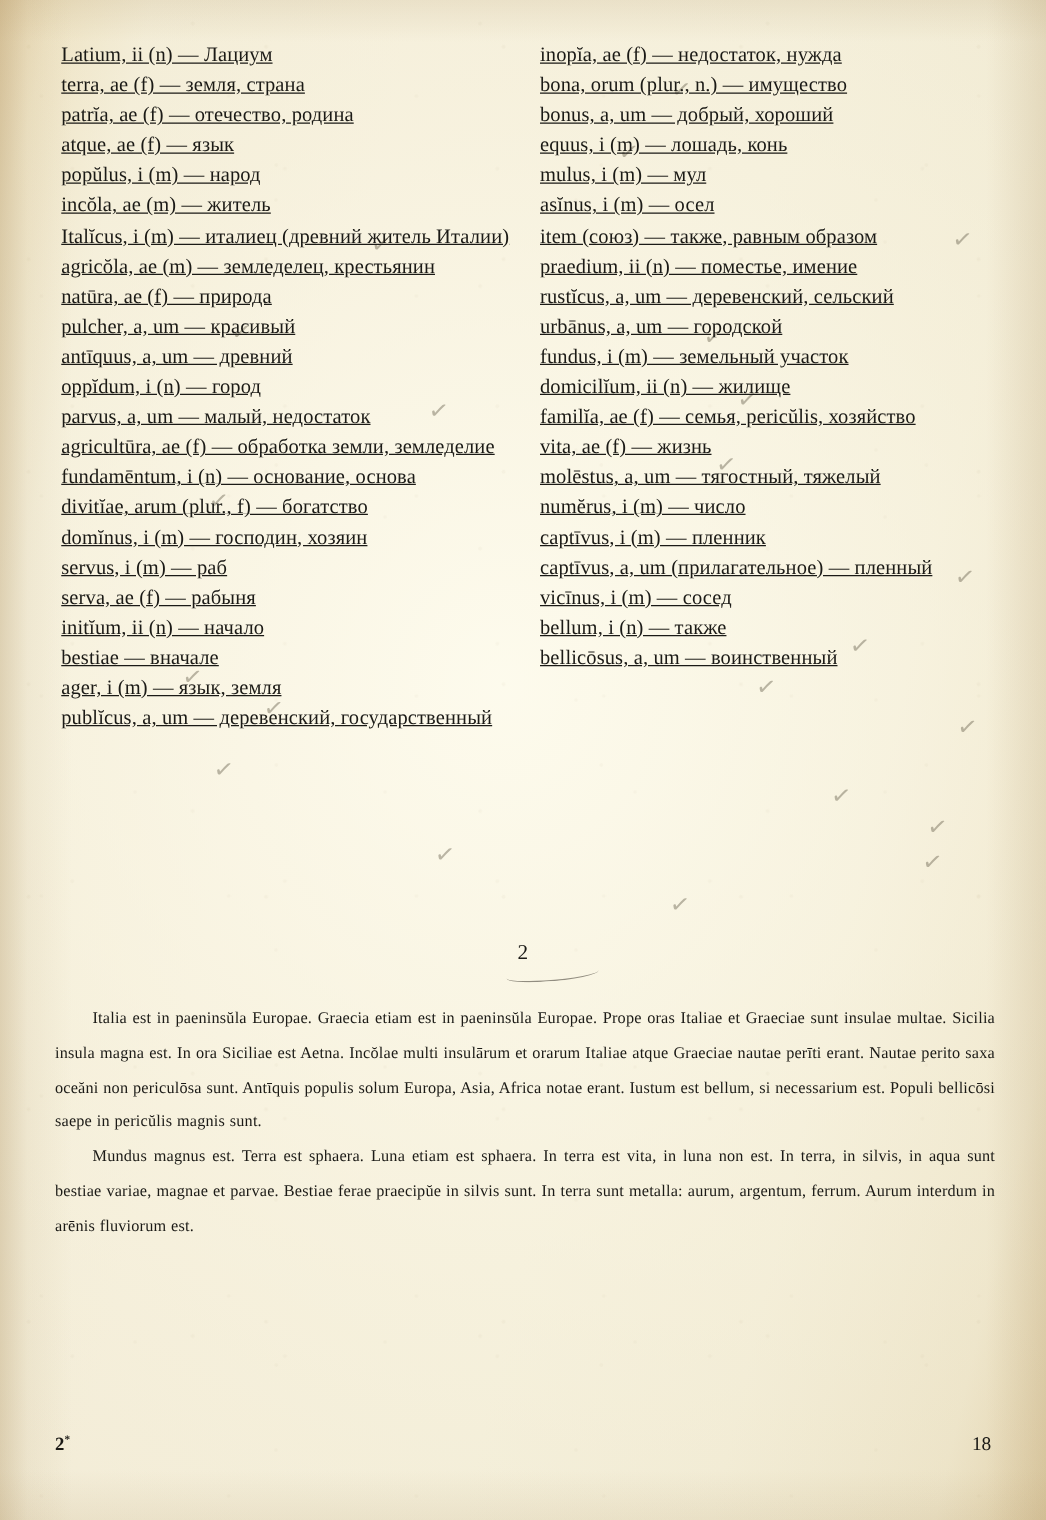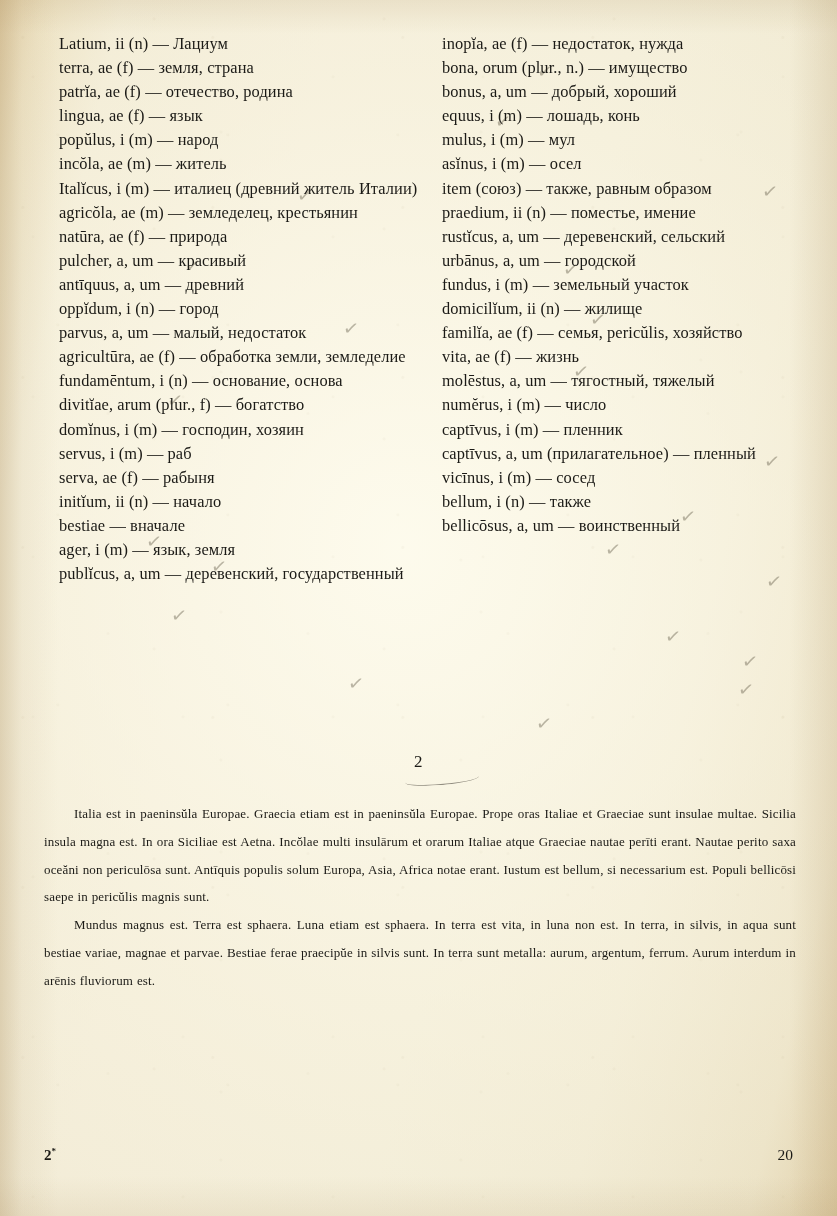--- a/index.html
+++ b/index.html
@@ -59,25 +59,26 @@
     background:
       linear-gradient(90deg, rgba(176,148,100,0.34) 0px, rgba(176,148,100,0.10) 22px, rgba(0,0,0,0) 58px),
       linear-gradient(270deg, rgba(176,148,100,0.22) 0px, rgba(0,0,0,0) 48px),
       linear-gradient(180deg, rgba(176,148,100,0.16) 0px, rgba(0,0,0,0) 34px),
       linear-gradient(0deg, rgba(176,148,100,0.13) 0px, rgba(0,0,0,0) 40px);
   }
 
   
   #glossary {
     position: absolute;
-    left: 59px;
+    left: 49px;
     top: 32px;
     width: 742px;
     display: flex;
     gap: 24px;
+    text-decoration: underline;
   }
   .gloss-col {
     width: 364px;
   }
   .entry {
     font-size: 16.4px;
     line-height: 24.1px;
     padding-left: 22px;
     text-indent: -22px;
     white-space: pre-wrap;
@@ -181,21 +182,21 @@
   <span class="tick" style="left:742px; top:650px;">✓</span>
   <span class="tick" style="left:738px; top:678px;">✓</span>
   <span class="tick" style="left:536px; top:712px;">✓</span>
 
   <div id="glossary">
 
     <div class="gloss-col">
       <p class="entry">Latium, ii (n) — Лациум</p>
       <p class="entry">terra, ae (f) — земля, страна</p>
       <p class="entry">patrĭa, ae (f) — отечество, родина</p>
-      <p class="entry">lingua, ae (f) — язык</p>
+      <p class="entry">atque, ae (f) — язык</p>
       <p class="entry">popŭlus, i (m) — народ</p>
       <p class="entry">incŏla, ae (m) — житель</p>
       <p class="entry">Italĭcus, i (m) — италиец (древний житель Италии)</p>
       <p class="entry">agricŏla, ae (m) — земледелец, крестьянин</p>
       <p class="entry">natūra, ae (f) — природа</p>
       <p class="entry">pulcher, a, um — красивый</p>
       <p class="entry">antīquus, a, um — древний</p>
       <p class="entry">oppĭdum, i (n) — город</p>
       <p class="entry">parvus, a, um — малый, недостаток</p>
       <p class="entry">agricultūra, ae (f) — обработка земли, земледелие</p>
@@ -241,16 +242,16 @@
     <span class="swash"></span>
   </div>
 
   <div id="prose">
     <p class="para">Italia est in paeninsŭla Europae. Graecia etiam est in paeninsŭla Europae. Prope oras Italiae et Graeciae sunt insulae multae. Sicilia insula magna est. In ora Siciliae est Aetna. Incŏlae multi insulārum et orarum Italiae atque Graeciae nautae perīti erant. Nautae perito saxa oceăni non periculōsa sunt. Antīquis populis solum Europa, Asia, Africa notae erant. Iustum est bellum, si necessarium est. Populi bellicōsi saepe in pericŭlis magnis sunt.</p>
     <p class="para">Mundus magnus est. Terra est sphaera. Luna etiam est sphaera. In terra est vita, in luna non est. In terra, in silvis, in aqua sunt bestiae variae, magnae et parvae. Bestiae ferae praecipŭe in silvis sunt. In terra sunt metalla: aurum, argentum, ferrum. Aurum interdum in arēnis fluviorum est.</p>
   </div>
 
   <div id="footer">
     <span id="sig-mark"><span>2</span><sup>*</sup></span>
-    <span id="page-number">20</span>
+    <span id="page-number">18</span>
   </div>
 
 </div>
 
 </body></html>

